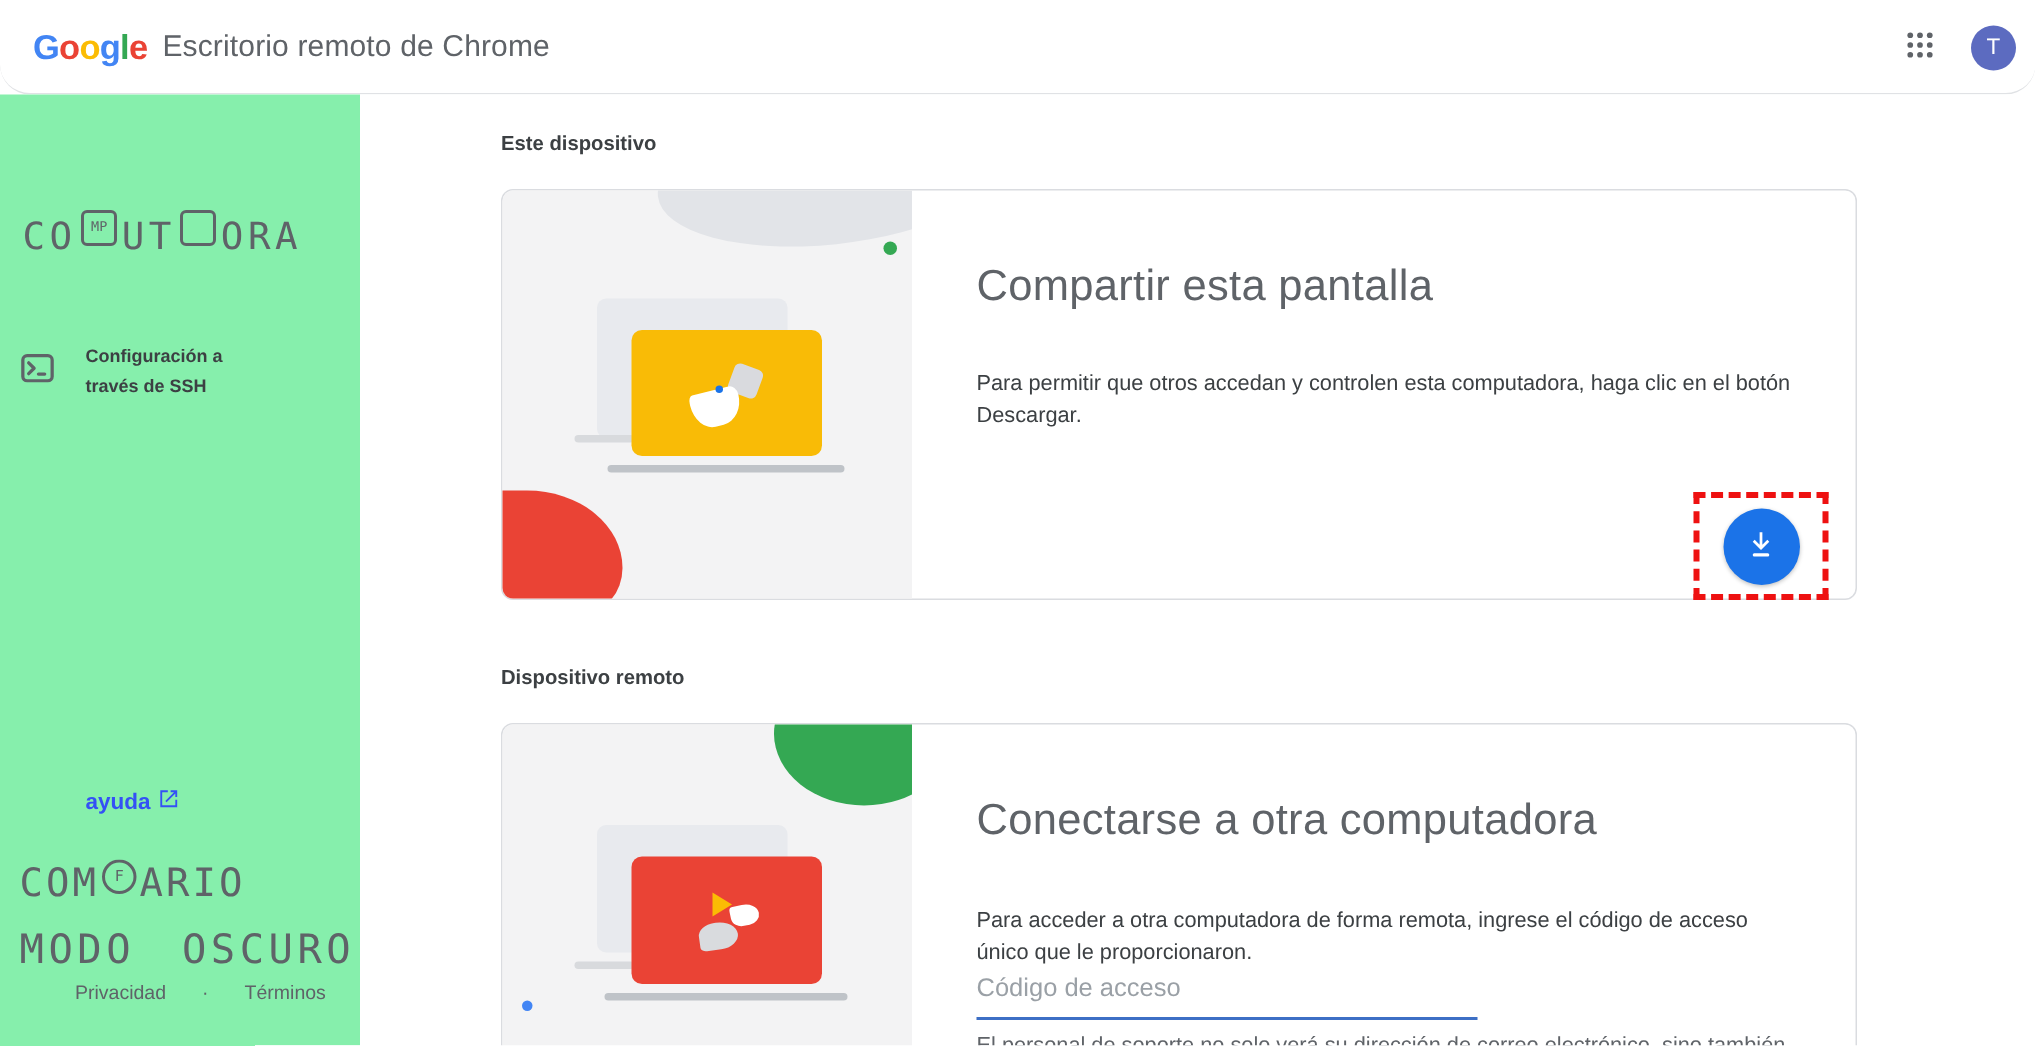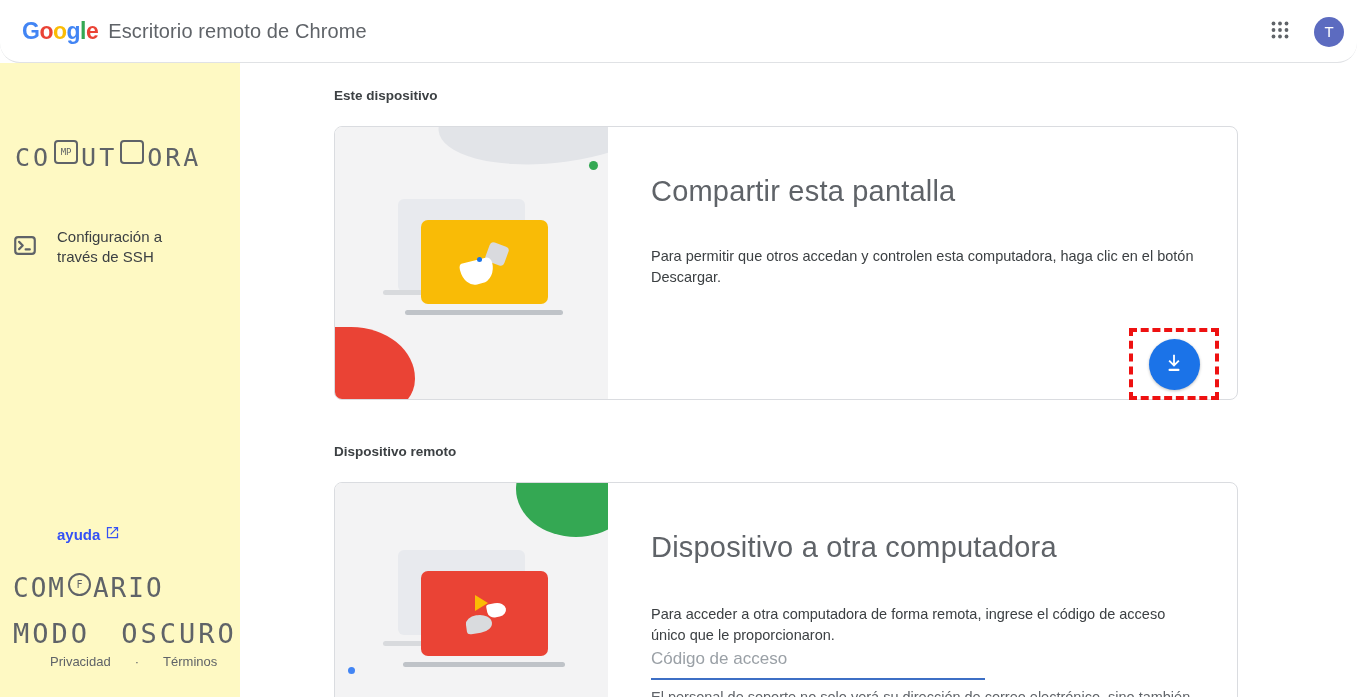--- a/index.html
+++ b/index.html
@@ -18,21 +18,21 @@
   .logo { margin-left:22px; font-size:23px; font-weight:700; letter-spacing:-0.5px; }
   .logo span { display:inline-block; }
   .page-title { margin-left:10px; font-size:20px; color:#5f6368; letter-spacing:0.1px; }
   .header-right { position:absolute; right:0; top:0; height:63px; display:flex; align-items:center; }
   .apps-grid-btn { width:40px; height:40px; border:none; background:transparent; cursor:pointer;
     display:flex; align-items:center; justify-content:center; margin-right:14px; }
   .avatar { width:30px; height:30px; border-radius:50%; color:#fff; font-size:15px;
     display:flex; align-items:center; justify-content:center; margin-right:13px; cursor:pointer; }
 
   
-  .sidebar { position:absolute; left:0; top:63px; width:240px; height:634px; background:#fef9c3; }
+  .sidebar { position:absolute; left:0; top:63px; width:240px; height:634px; background:#86efac; }
   .glitch {
     font-family:"DejaVu Sans Mono", monospace; color:#5f6368;
     white-space:nowrap; overflow:hidden; cursor:pointer;
   }
   .glitch-computer { position:absolute; left:15px; top:77px; width:210px; font-size:25px; letter-spacing:3px; }
   .gbox {
     display:inline-block; width:24px; height:24px; border:2px solid #5f6368; border-radius:4px;
     vertical-align:2px; margin:0 3px; font-size:9px; line-height:20px; text-align:center;
     letter-spacing:0; overflow:hidden;
   }
@@ -43,21 +43,21 @@
   }
   .nav-pill {
     position:absolute; left:0; top:110px; width:220px; height:46px; background:#e7e7e8;
     border-radius:0 23px 23px 0; cursor:pointer;
   }
   .pill-icon { position:absolute; left:13px; top:7px; font-size:25px; letter-spacing:2px; }
   .pill-label { position:absolute; left:100px; top:3px; width:72px; font-size:15px; font-weight:600;
     color:#3c4043; line-height:20px; }
   .nav-ssh { position:absolute; left:0; top:160px; width:220px; height:52px; cursor:pointer; }
   .ssh-icon { position:absolute; left:14px; top:13px; }
-  .ssh-label { position:absolute; left:57px; top:4px; width:125px; font-size:15px; font-weight:400;
+  .ssh-label { position:absolute; left:57px; top:4px; width:125px; font-size:12px; font-weight:700;
     color:#3c4043; line-height:20px; }
   .help-link { position:absolute; left:57px; top:462px; font-size:15px; font-weight:600;
     color:#3451f5; cursor:pointer; display:flex; align-items:center; gap:5px; }
   .glitch-feedback { position:absolute; left:13px; top:510px; width:227px; font-size:26px; letter-spacing:2px; }
   .glitch-darkmode { position:absolute; left:13px; top:555px; width:227px; font-size:27px; letter-spacing:3px; word-spacing:12px; }
   .sidebar-footer { position:absolute; left:50px; top:591px; font-size:13px; color:#5f6368;
     display:flex; gap:24px; align-items:center; }
   .sidebar-footer .flink { cursor:pointer; }
 
   
@@ -237,19 +237,19 @@
       <div class="shape backline-2"></div>
       <div class="shape screen-front-2">
         <div class="shape tri-yellow"></div>
         <div class="shape wedge-white"></div>
         <div class="shape blob-gray-sm"></div>
       </div>
       <div class="shape basebar-2"></div>
       <div class="shape dot-blue-lg"></div>
 
     </div>
-    <div class="card-title">Dispositivo a otra computadora</div>
+    <div class="card-title">Conectarse a otra computadora</div>
     <div class="card-body">Para acceder a otra computadora de forma remota, ingrese el código de acceso único que le proporcionaron.</div>
     <input class="access-input" type="text" placeholder="Código de acceso" style="">
     <div class="card-footnote">El personal de soporte no solo verá su dirección de correo electrónico, sino también</div>
   </div>
 
 </div>
 
 </body></html>

